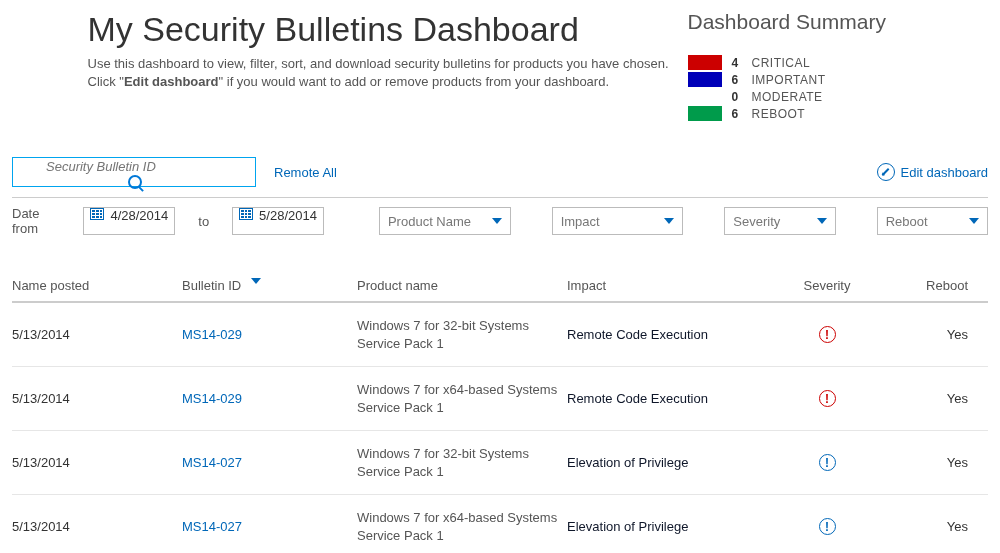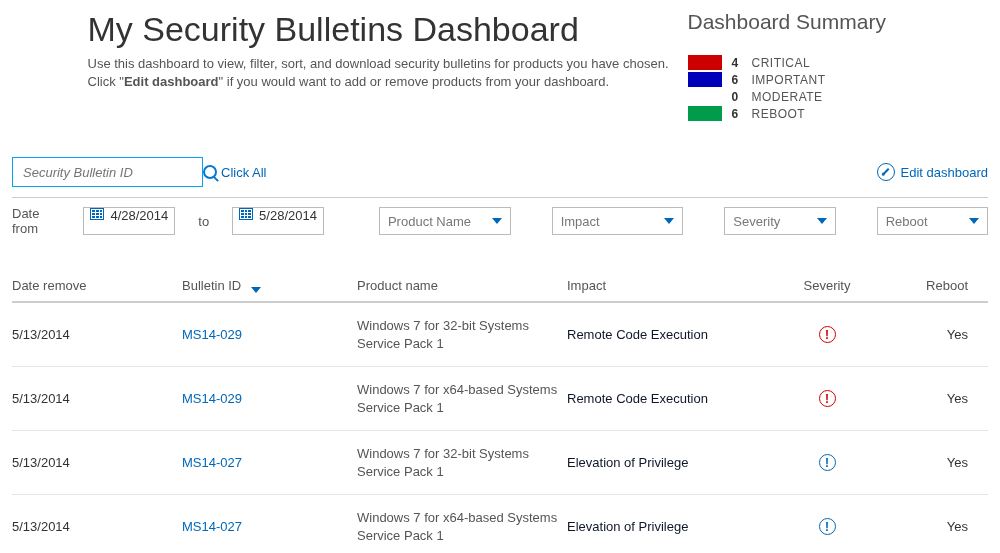--- a/index.html
+++ b/index.html
@@ -23,21 +23,21 @@
   .swatch { width: 34px; height: 15px; margin-right: 10px; }
   .sw-critical { background: #c00; }
   .sw-important { background: #0000b8; }
   .sw-moderate { background: transparent; }
   .sw-reboot { background: #009b4b; }
   .summary-count { font-weight: 700; width: 16px; text-align: left; margin-right: 4px; }
   .summary-label { color: #555; letter-spacing: 0.5px; }
 
   .controls-row { margin-top: 34px; display: flex; justify-content: space-between; align-items: center; }
   .search-wrap { display: flex; align-items: center; gap: 18px; }
-  .search-box { display: flex; align-items: center; border: 1px solid #00a4ef; height: 30px; width: 191px; padding: 0 6px 0 8px; }
+  .search-box { display: flex; align-items: center; border: 1px solid #00a4ef; height: 30px; width: 244px; padding: 0 6px 0 8px; flex-direction: column; }
   .search-inp { border: none; outline: none; flex: 1; font-style: italic; font-size: 13px; color: #888; background: transparent; }
   .search-btn { width: 20px; height: 20px; display: flex; align-items: center; justify-content: center; cursor: pointer; }
   .mag-icon { width: 14px; height: 14px; border: 2px solid #0078d7; border-radius: 50%; position: relative; }
   .mag-icon::after { content: ""; position: absolute; width: 6px; height: 2px; background: #0078d7; bottom: -3px; right: -4px; transform: rotate(45deg); }
   .link { color: #0067b8; font-size: 13px; cursor: pointer; }
 
   .edit-dash { display: flex; align-items: center; gap: 6px; color: #0067b8; cursor: pointer; }
   .pencil-circle { width: 18px; height: 18px; border: 1.5px solid #0067b8; border-radius: 50%; display: flex; align-items: center; justify-content: center; }
   .pencil { width: 9px; height: 2px; background: #0067b8; transform: rotate(-45deg); position: relative; }
   .pencil::after { content: ""; position: absolute; left: -2px; top: -1px; border: 2px solid transparent; border-right-color: #0067b8; }
@@ -53,21 +53,21 @@
   .dropdown { display: flex; align-items: center; justify-content: space-between; border: 1px solid #bbb; height: 28px; padding: 0 8px; cursor: pointer; }
   .dd-label { color: #777; font-size: 13px; }
   .caret { width: 0; height: 0; border-left: 5px solid transparent; border-right: 5px solid transparent; border-top: 6px solid #0067b8; }
   .dd1 { width: 152px; margin-left: 32px; }
   .dd2 { width: 152px; margin-left: 18px; }
   .dd3 { width: 128px; margin-left: 18px; }
   .dd4 { width: 128px; margin-left: 18px; }
 
   .thead-row { display: flex; align-items: center; margin-top: 42px; padding-bottom: 8px; border-bottom: 2px solid #ccc; font-size: 13px; color: #555; }
   .col-date { width: 170px; }
-  .col-bid  { width: 175px; display: flex; align-items: flex-end; gap: 10px; }
+  .col-bid  { width: 175px; display: flex; align-items: flex-start; gap: 10px; }
   .col-prod { width: 210px; }
   .col-imp  { width: 210px; }
   .col-sev  { width: 100px; text-align: center; }
   .col-reb  { flex: 1; text-align: right; padding-right: 20px; }
   .sort-caret { width: 0; height: 0; border-left: 5px solid transparent; border-right: 5px solid transparent; border-top: 6px solid #0067b8; }
 
   .trow { display: flex; align-items: center; padding: 14px 0; border-bottom: 1px solid #e6e6e6; font-size: 13px; }
   .trow .col-bid { color: #0067b8; cursor: pointer; }
   .trow .col-prod { line-height: 1.35; color: #555; }
   .trow .col-imp { color: #0f172a; }
@@ -111,21 +111,21 @@
 </div>
 
 <div class="controls-row">
   <div class="search-wrap">
     <div class="search-box">
       <input class="search-inp" placeholder="Security Bulletin ID" style="">
       <div class="search-btn">
         <div class="mag-icon"></div>
       </div>
     </div>
-    <span class="link">Click All</span>
+    <span class="link">Remote All</span>
   </div>
   <div class="edit-dash">
     <span class="pencil-circle">
         <span class="pencil"></span>
       </span>
     <span>Edit dashboard</span>
   </div>
 </div>
 
 <hr class="hr-light">
@@ -173,21 +173,21 @@
     <span class="dd-label">Severity</span>
     <span class="caret"></span>
   </div>
   <div class="dropdown dd4">
     <span class="dd-label">Reboot</span>
     <span class="caret"></span>
   </div>
 </div>
 
 <div class="thead-row">
-  <div class="col-date">Date remove</div>
+  <div class="col-date">Name posted</div>
   <div class="col-bid">
     <span>Bulletin ID</span>
     <span class="sort-caret"></span>
   </div>
   <div class="col-prod">Product name</div>
   <div class="col-imp">Impact</div>
   <div class="col-sev">Severity</div>
   <div class="col-reb">Reboot</div>
 </div>
 

